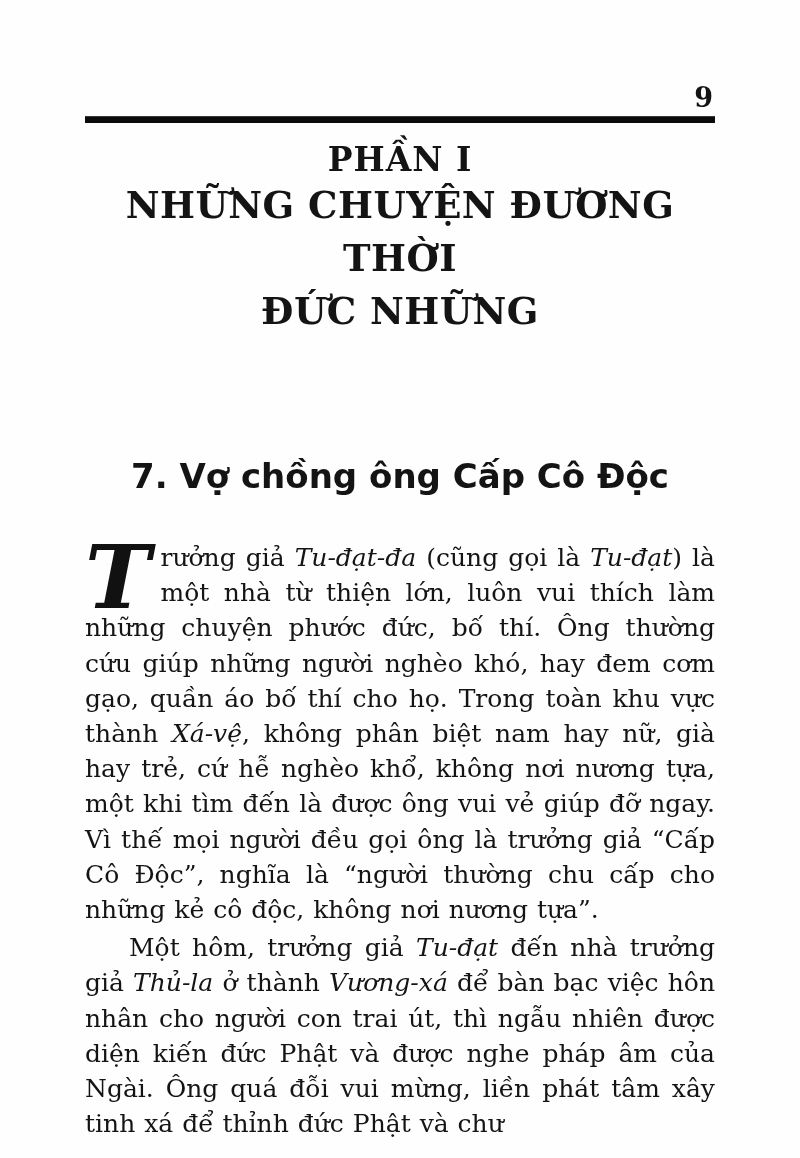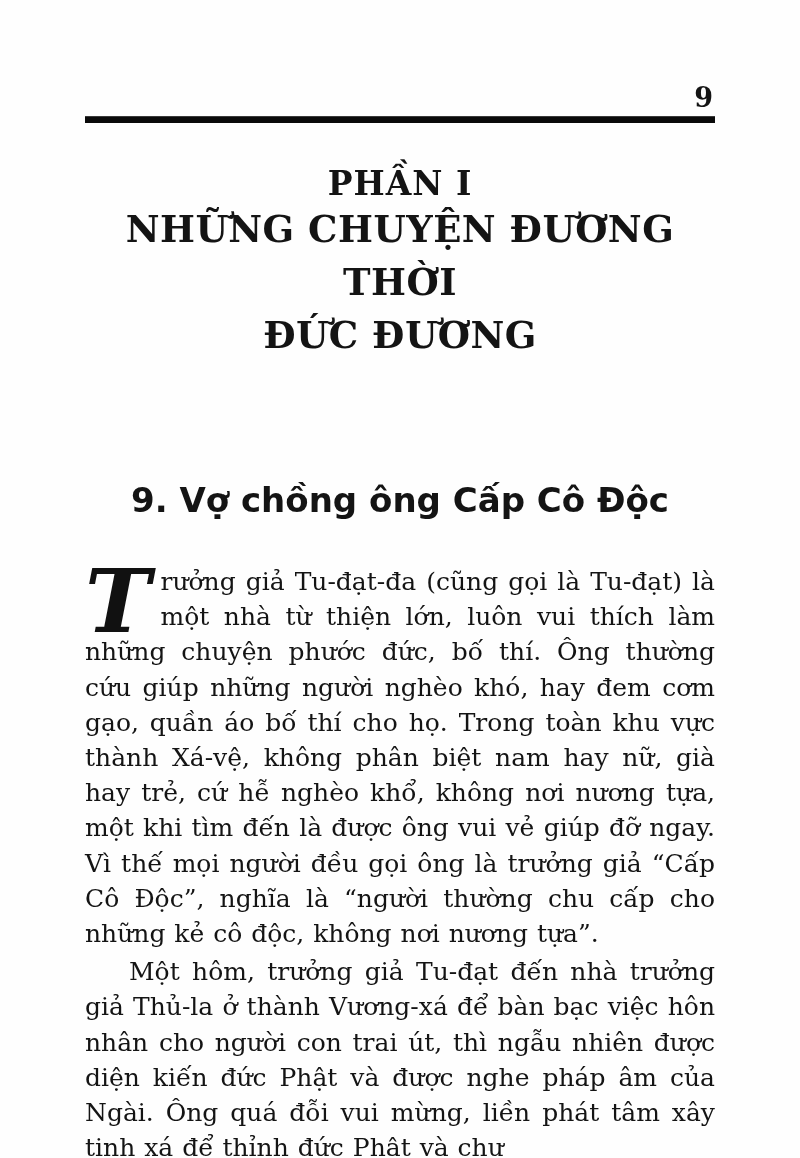--- a/index.html
+++ b/index.html
@@ -29,21 +29,21 @@
     padding-right: 2px;
     letter-spacing: 0;
   }
   .header-rule {
     margin-top: 5px;
     height: 6px;
     background: #0a0a0a;
     border-top: 1px solid #3a3a3a;
   }
   .part-label {
-    margin-top: 41px;
+    margin-top: 17px;
     text-align: center;
     font-size: 33px;
     font-weight: bold;
     letter-spacing: 1px;
   }
   .book-title {
     text-align: center;
     font-size: 37px;
     font-weight: bold;
     line-height: 53px;
@@ -77,40 +77,41 @@
     float: left;
     font-family: "DejaVu Serif", serif;
     font-style: italic;
     font-weight: bold;
     font-size: 88px;
     line-height: 66px;
     padding: 4px 10px 0 0;
     color: #111;
   }
   .it {
+    font-style: italic;
   }
 </style>
 </head>
 <body>
 
 <div class="page">
   <div class="content">
 
     <div class="page-number">9</div>
 
     <div class="header-rule"></div>
 
     <div class="part-label">PHẦN I</div>
 
     <div class="book-title">
       <div>NHỮNG CHUYỆN ĐƯƠNG THỜI</div>
-      <div>ĐỨC ĐƯƠNG</div>
+      <div>ĐỨC NHỮNG</div>
     </div>
 
-    <div class="section-heading">9. Vợ chồng ông Cấp Cô Độc</div>
+    <div class="section-heading">7. Vợ chồng ông Cấp Cô Độc</div>
 
     <div class="body-text">
 
       <p class="para"><span class="dropcap">T</span><span>rưởng giả </span><span class="it">Tu-đạt-đa</span><span> (cũng gọi là </span><span class="it">Tu-đạt</span><span>) là một nhà từ thiện lớn, luôn vui thích làm những chuyện phước đức, bố thí. Ông thường cứu giúp những người nghèo khó, hay đem cơm gạo, quần áo bố thí cho họ. Trong toàn khu vực thành </span><span class="it">Xá-vệ</span><span>, không phân biệt nam hay nữ, già hay trẻ, cứ hễ nghèo khổ, không nơi nương tựa, một khi tìm đến là được ông vui vẻ giúp đỡ ngay. Vì thế mọi người đều gọi ông là trưởng giả “Cấp Cô Độc”, nghĩa là “người thường chu cấp cho những kẻ cô độc, không nơi nương tựa”.</span></p>
 
       <p class="para para-indent"><span>Một hôm, trưởng giả </span><span class="it">Tu-đạt</span><span> đến nhà trưởng giả </span><span class="it">Thủ-la</span><span> ở thành </span><span class="it">Vương-xá</span><span> để bàn bạc việc hôn nhân cho người con trai út, thì ngẫu nhiên được diện kiến đức Phật và được nghe pháp âm của Ngài. Ông quá đỗi vui mừng, liền phát tâm xây tinh xá để thỉnh đức Phật và chư </span></p>
 
     </div>
   </div>
 </div>

